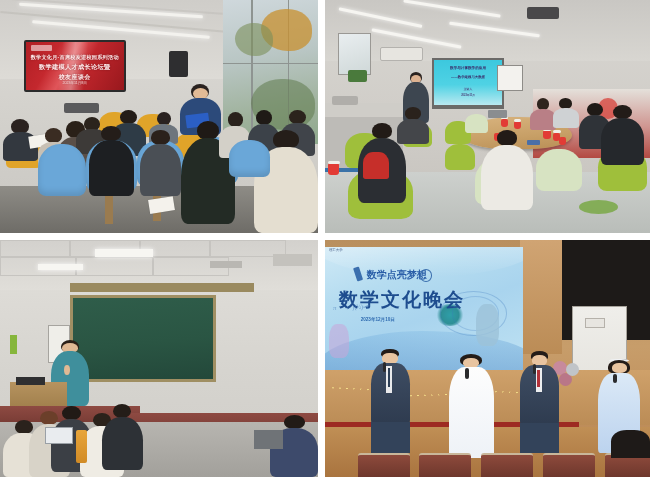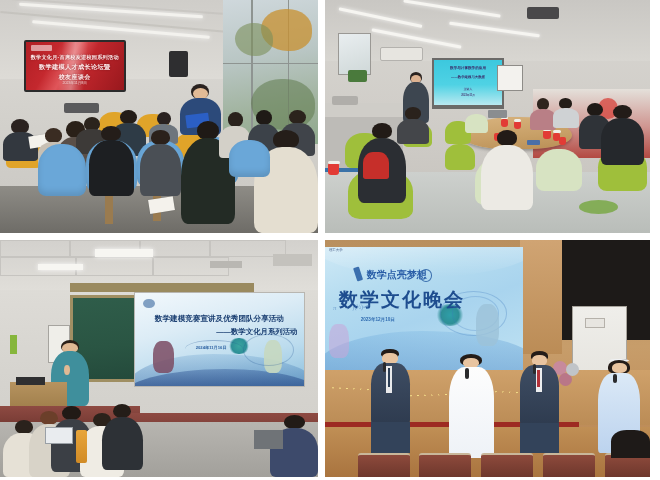--- a/index.html
+++ b/index.html
@@ -411,33 +411,20 @@
       <div class="bl-light" style="left:30%; top:4%;  width:18%; height:3%;"></div>
       <div class="bl-light" style="left:12%; top:10%; width:14%; height:2.5%;"></div>
       <div class="abs" style="left:66%; top:9%; width:10%; height:3%; background:#b9b7b2;"></div>
       <div class="abs" style="left:86%; top:6%; width:12%; height:5%; background:#c4c2bd;"></div>
 
       <div class="bl-board" style="left:22%; top:23%; width:46%; height:37%;"></div>
       <div class="abs" style="left:22%; top:18%; width:58%; height:4%; background:#9a8a5f;"></div>
       <div class="bl-notice" style="left:15%; top:36%; width:7%; height:16%;"></div>
       <div class="abs" style="left:3%; top:40%; width:2.5%; height:8%; background:#86b63c;"></div>
 
-      <div class="bl-proj" style="left:42%; top:22%; width:54%; height:40%;">
-        <div class="wave1"></div>
-        <div class="wave2"></div>
-        <div class="sun" style="left:55%; top:48%; width:13%; height:18%;"></div>
-        <div class="bl-logo" style="left:5%; top:6%; width:7%; height:10%;"></div>
-        <div class="bl-t1" style="top:22%; font-size:7.6px;">数学建模竞赛宣讲及优秀团队分享活动</div>
-        <div class="bl-t2" style="top:37%; font-size:7.4px;">——数学文化月系列活动</div>
-        <div class="bl-date" style="left:36%; top:56%; font-size:4.2px;">2024年11月16日</div>
-        <div class="sage" style="left:11%; top:52%; width:12%; height:34%; background:#7b4b63; opacity:.85;"></div>
-        <div class="sage" style="left:76%; top:50%; width:11%; height:36%; background:#c6d8c0; opacity:.9;"></div>
-        <div class="abs" style="left:30%; top:50%; width:34%; height:20%; border-top:1px solid rgba(40,90,150,.35); border-radius:50%;"></div>
-        <div class="abs" style="left:64%; top:44%; width:30%; height:34%; border:1px solid rgba(40,90,150,.28); border-radius:50%;"></div>
-      </div>
 
       <div class="person" style="left:16%; top:42%; width:12%; height:28%;">
         <div class="head" style="left:26%;top:0;width:48%;height:20%;background:#2b2018;"></div>
         <div class="head" style="left:29%;top:5%;width:42%;height:15%;background:#e0b994;"></div>
         <div class="torso" style="left:0;top:18%;width:100%;height:82%;background:#3f8f9c;"></div>
         <div class="abs" style="left:34%;top:38%;width:16%;height:16%;background:#e0b994;border-radius:50%;"></div>
       </div>
 
       <div class="bl-podium" style="left:3%; top:60%; width:18%; height:14%;"></div>
       <div class="abs" style="left:5%; top:58%; width:9%; height:3%; background:#2f2f31;"></div>

